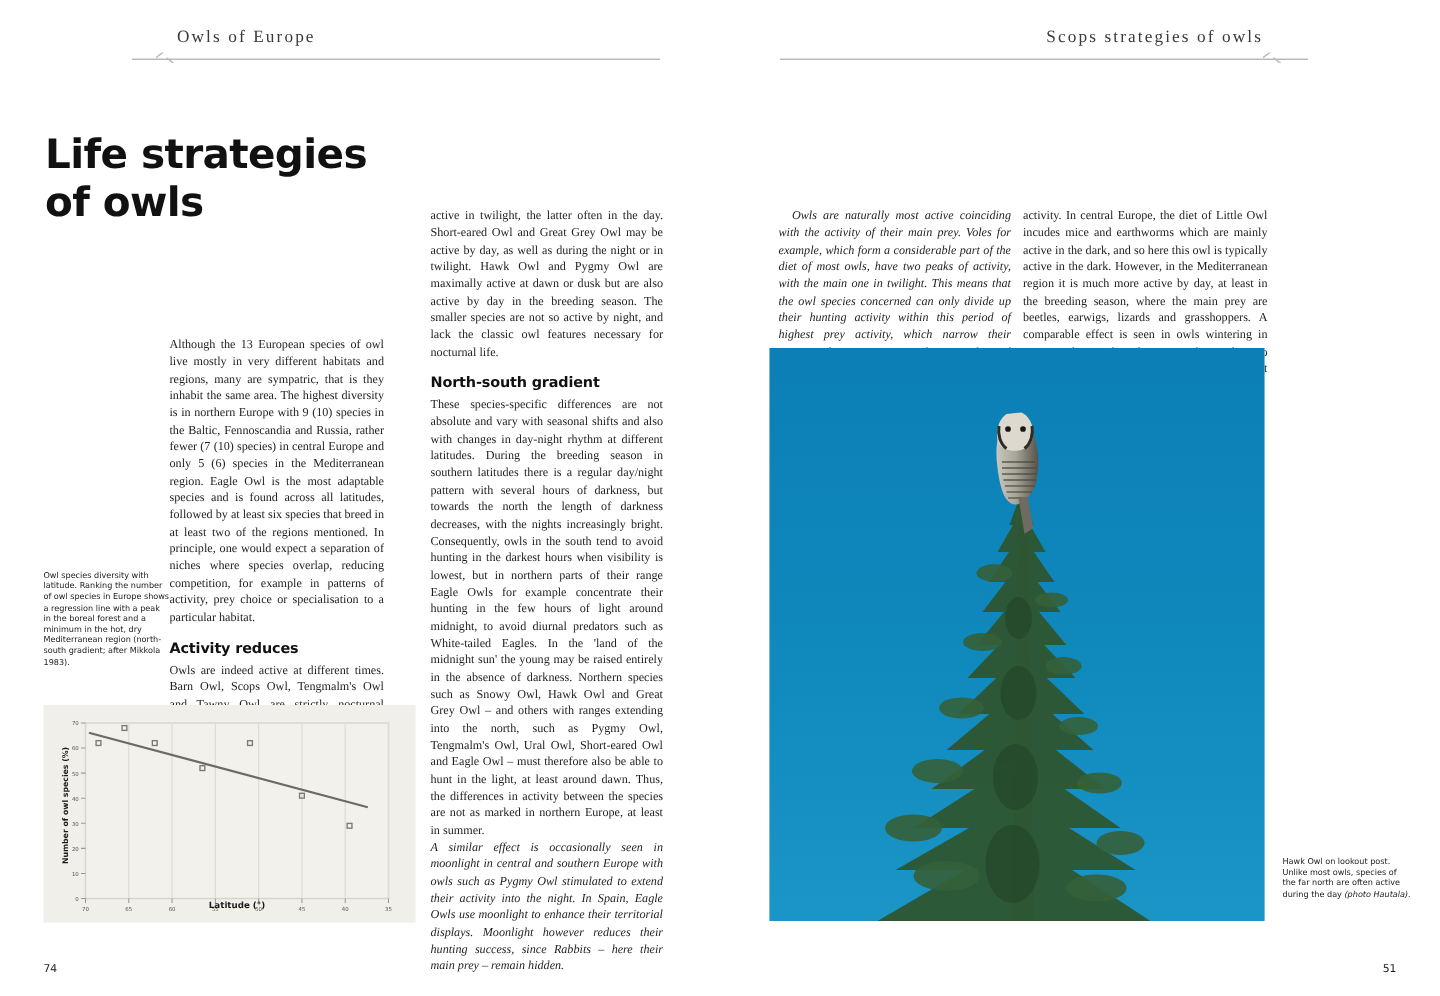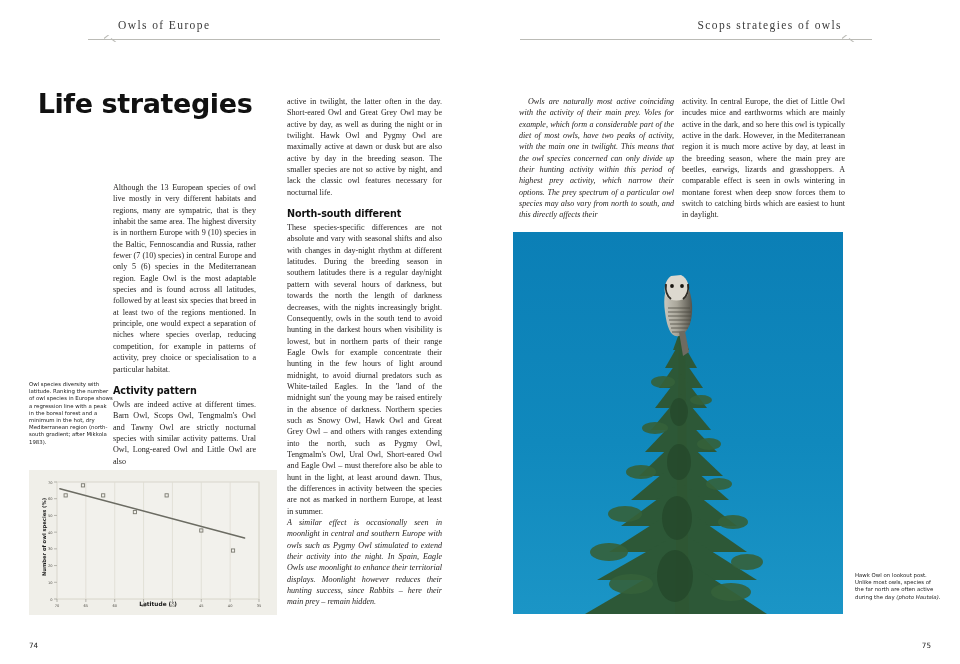--- a/index.html
+++ b/index.html
@@ -63,21 +63,21 @@
   }
 
   
   .col {
     position: absolute;
     font-family: "Liberation Serif", serif;
     font-size: 8.1px;
     line-height: 11.35px;
     color: #201d1b;
     text-align: justify;
-    -webkit-hyphens: auto; hyphens: auto;
+    -webkit-hyphens: auto; hyphens: auto; margin-top: 42px;
   }
   .col p { margin: 0; }
   .col p + p { text-indent: 9px; }
   .subhead {
     font-family: "DejaVu Sans", sans-serif;
     font-weight: 700;
     font-size: 9.6px;
     line-height: 13px;
     color: #111111;
     margin: 9px 0 2px 0;
@@ -129,33 +129,34 @@
     <div class="runhead" style="left:118px; top:19px;">Owls of Europe</div>
 
     <div class="rule-wrap" style="left:88px; top:35px; width:352px;">
       <div class="rule"></div>
       <div class="chev" style="left:16px; top:0px;">
         <i class="l"></i>
           <i class="r"></i>
       </div>
     </div>
 
-    <div class="title" style="left:30px; top:88px; width:230px;text-align:center;">
+    <div class="title" style="left:30px; top:88px; width:230px;">
       <div>Life strategies</div>
+      <div>of owls</div>
     </div>
 
     <div class="col" style="left:113px; top:182px; width:143px;">
       <p>Although the 13 European species of owl live mostly in very different habitats and regions, many are sympatric, that is they inhabit the same area. The highest diversity is in northern Europe with 9 (10) species in the Baltic, Fennoscandia and Russia, rather fewer (7 (10) species) in central Europe and only 5 (6) species in the Mediterranean region. Eagle Owl is the most adaptable species and is found across all latitudes, followed by at least six species that breed in at least two of the regions mentioned. In principle, one would expect a separation of niches where species overlap, reducing competition, for example in patterns of activity, prey choice or specialisation to a particular habitat.</p>
-      <div class="subhead">Activity pattern</div>
+      <div class="subhead">Activity reduces</div>
       <p class="after-head">Owls are indeed active at different times. Barn Owl, Scops Owl, Tengmalm's Owl and Tawny Owl are strictly nocturnal species with similar activity patterns. Ural Owl, Long-eared Owl and Little Owl are also</p>
     </div>
 
     <div class="col" style="left:287px; top:96px; width:155px;">
       <p>active in twilight, the latter often in the day. Short-eared Owl and Great Grey Owl may be active by day, as well as during the night or in twilight. Hawk Owl and Pygmy Owl are maximally active at dawn or dusk but are also active by day in the breeding season. The smaller species are not so active by night, and lack the classic owl features necessary for nocturnal life.</p>
-      <div class="subhead">North-south different</div>
+      <div class="subhead">North-south gradient</div>
       <p class="after-head">These species-specific differences are not absolute and vary with seasonal shifts and also with changes in day-night rhythm at different latitudes. During the breeding season in southern latitudes there is a regular day/night pattern with several hours of darkness, but towards the north the length of darkness decreases, with the nights increasingly bright. Consequently, owls in the south tend to avoid hunting in the darkest hours when visibility is lowest, but in northern parts of their range Eagle Owls for example concentrate their hunting in the few hours of light around midnight, to avoid diurnal predators such as White-tailed Eagles. In the 'land of the midnight sun' the young may be raised entirely in the absence of darkness. Northern species such as Snowy Owl, Hawk Owl and Great Grey Owl – and others with ranges extending into the north, such as Pygmy Owl, Tengmalm's Owl, Ural Owl, Short-eared Owl and Eagle Owl – must therefore also be able to hunt in the light, at least around dawn. Thus, the differences in activity between the species are not as marked in northern Europe, at least in summer.</p>
       <p>A similar effect is occasionally seen in moonlight in central and southern Europe with owls such as Pygmy Owl stimulated to extend their activity into the night. In Spain, Eagle Owls use moonlight to enhance their territorial displays. Moonlight however reduces their hunting success, since Rabbits – here their main prey – remain hidden.</p>
     </div>
 
     <div class="caption" style="left:29px; top:381px; width:84px;">Owl species diversity with latitude. Ranking the number of owl species in Europe shows a regression line with a peak in the boreal forest and a minimum in the hot, dry Mediterranean region (north-south gradient; after Mikkola 1983).</div>
 
     <div class="chart-box" style="left:29px; top:470px; width:248px; height:145px;">
       <svg class="chart-svg" width="248" height="145" viewBox="0 0 248 145">
         <rect x="0" y="0" width="248" height="145" fill="#f0efe9"></rect>
 
@@ -331,15 +332,15 @@
           <path d="M166 100 L170 124 L176 120 L172 99 Z" fill="#6e6b61"></path>
         </g>
       </svg>
     </div>
 
     <div class="caption" style="left:375px; top:572px; width:86px;">
       <span>Hawk Owl on lookout post. Unlike most owls, species of the far north are often active during the day</span>
       <em>(photo Hautala).</em>
     </div>
 
-    <div class="folio" style="right:29px; top:641px;">75</div>
+    <div class="folio" style="right:29px; top:641px;">51</div>
   </div>
 </div>
 
 </body></html>

